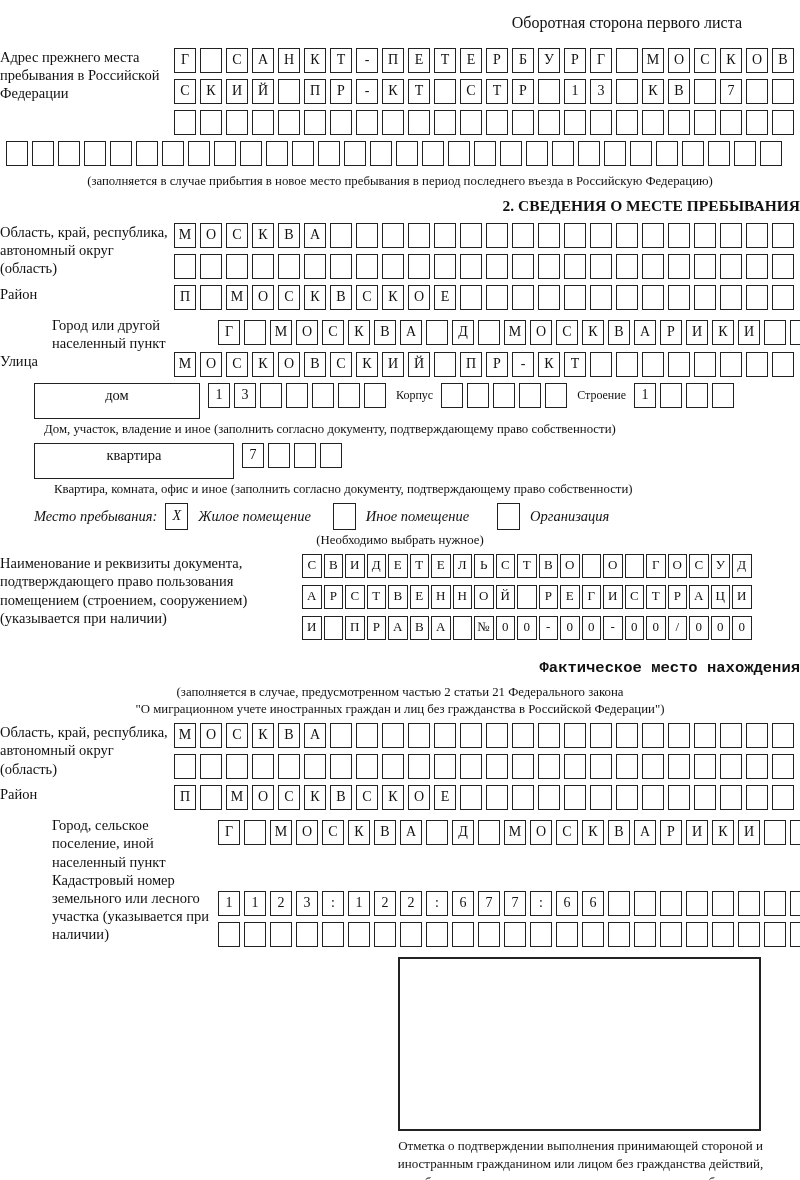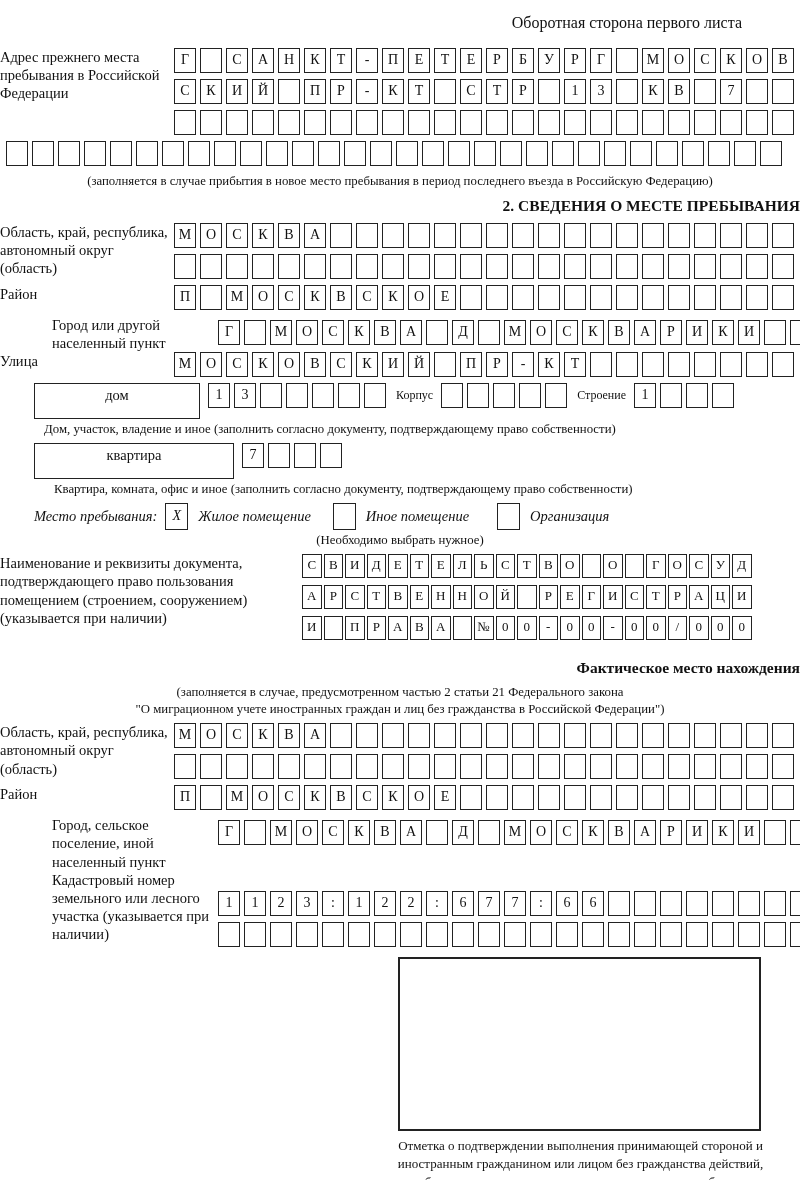--- a/index.html
+++ b/index.html
@@ -112,21 +112,21 @@
 
   <div class="frow" style="margin-top:4px;">
     <div class="lbl pl34 w268">Наименование и реквизиты документа, подтверждающего право пользования помещением (строением, сооружением) (указывается при наличии)</div>
     <div class="cellsblock cells-sm">
       <div class="cells"><span class="cell">С</span><span class="cell">В</span><span class="cell">И</span><span class="cell">Д</span><span class="cell">Е</span><span class="cell">Т</span><span class="cell">Е</span><span class="cell">Л</span><span class="cell">Ь</span><span class="cell">С</span><span class="cell">Т</span><span class="cell">В</span><span class="cell">О</span><span class="cell"></span><span class="cell">О</span><span class="cell"></span><span class="cell">Г</span><span class="cell">О</span><span class="cell">С</span><span class="cell">У</span><span class="cell">Д</span></div>
       <div class="cells"><span class="cell">А</span><span class="cell">Р</span><span class="cell">С</span><span class="cell">Т</span><span class="cell">В</span><span class="cell">Е</span><span class="cell">Н</span><span class="cell">Н</span><span class="cell">О</span><span class="cell">Й</span><span class="cell"></span><span class="cell">Р</span><span class="cell">Е</span><span class="cell">Г</span><span class="cell">И</span><span class="cell">С</span><span class="cell">Т</span><span class="cell">Р</span><span class="cell">А</span><span class="cell">Ц</span><span class="cell">И</span></div>
       <div class="cells"><span class="cell">И</span><span class="cell"></span><span class="cell">П</span><span class="cell">Р</span><span class="cell">А</span><span class="cell">В</span><span class="cell">А</span><span class="cell"></span><span class="cell">№</span><span class="cell">0</span><span class="cell">0</span><span class="cell">-</span><span class="cell">0</span><span class="cell">0</span><span class="cell">-</span><span class="cell">0</span><span class="cell">0</span><span class="cell">/</span><span class="cell">0</span><span class="cell">0</span><span class="cell">0</span></div>
     </div>
   </div>
 
-  <div class="sect-title" style="margin-top:12px;">Фактическое место нахождения</div>
+  <div class="sect-title" style="margin-top:12px;font-family:Liberation Mono, monospace;">Фактическое место нахождения</div>
   <div class="inline-note mb2">(заполняется в случае, предусмотренном частью 2 статьи 21 Федерального закона</div>
   <div class="inline-note">"О миграционном учете иностранных граждан и лиц без гражданства в Российской Федерации")</div>
 
   <div class="frow">
     <div class="lbl pl34 w140">Область, край, республика, автономный округ (область)</div>
     <div class="cellsblock">
       <div class="cells"><span class="cell">М</span><span class="cell">О</span><span class="cell">С</span><span class="cell">К</span><span class="cell">В</span><span class="cell">А</span><span class="cell"></span><span class="cell"></span><span class="cell"></span><span class="cell"></span><span class="cell"></span><span class="cell"></span><span class="cell"></span><span class="cell"></span><span class="cell"></span><span class="cell"></span><span class="cell"></span><span class="cell"></span><span class="cell"></span><span class="cell"></span><span class="cell"></span><span class="cell"></span><span class="cell"></span><span class="cell"></span></div>
       <div class="cells"><span class="cell"></span><span class="cell"></span><span class="cell"></span><span class="cell"></span><span class="cell"></span><span class="cell"></span><span class="cell"></span><span class="cell"></span><span class="cell"></span><span class="cell"></span><span class="cell"></span><span class="cell"></span><span class="cell"></span><span class="cell"></span><span class="cell"></span><span class="cell"></span><span class="cell"></span><span class="cell"></span><span class="cell"></span><span class="cell"></span><span class="cell"></span><span class="cell"></span><span class="cell"></span><span class="cell"></span></div>
     </div>
   </div>

